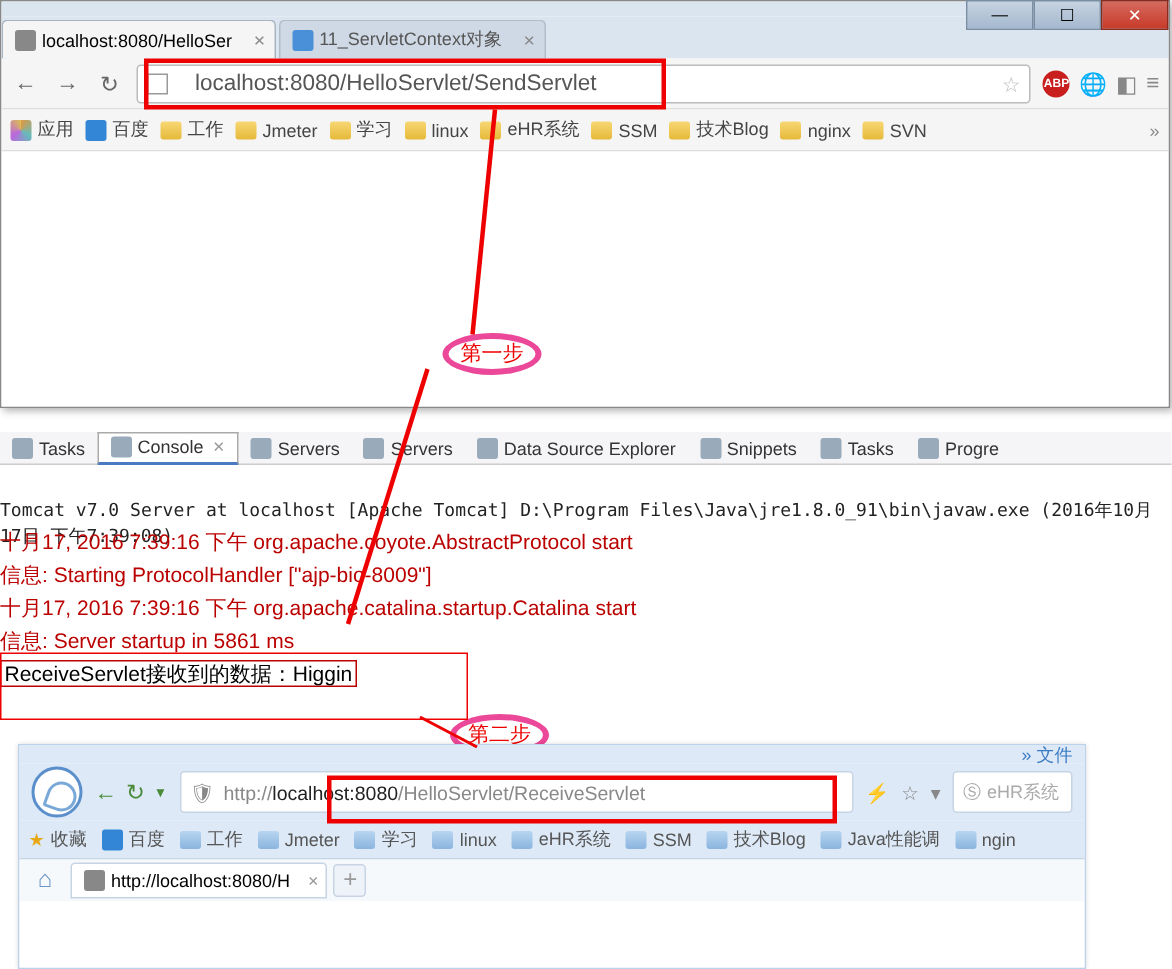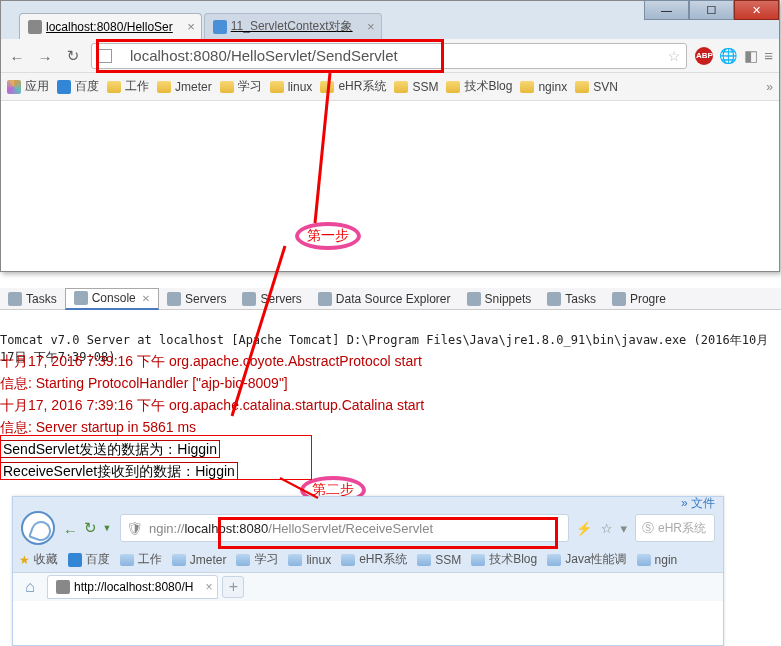--- a/index.html
+++ b/index.html
@@ -7,21 +7,21 @@
 
 
 .chrome-win{position:absolute;top:0;left:0;width:780px;height:272px;border:1px solid #888;background:#fff;box-shadow:2px 2px 5px rgba(0,0,0,0.3);}
 .title-row{height:10px;background:#dbe5f0;position:relative;}
 .win-btns{position:absolute;right:0;top:-1px;display:flex;}
 .win-btns div{width:45px;height:20px;display:flex;align-items:center;justify-content:center;font-size:11px;}
 .wb-min{background:linear-gradient(#c6d3e1,#a4b8ce);border:1px solid #7a8ea3;}
 .wb-max{background:linear-gradient(#c6d3e1,#a4b8ce);border:1px solid #7a8ea3;}
 .wb-close{background:linear-gradient(#d56a5e,#c83a2a);border:1px solid #8a2a1f;color:#fff;}
 
-.tab-row{height:28px;background:#dbe5f0;display:flex;align-items:end;padding-left:18px;text-decoration:underline;}
+.tab-row{height:28px;background:#dbe5f0;display:flex;align-items:end;padding-left:0;}
 .tab{height:26px;padding:4px 28px 4px 8px;margin-right:2px;border-radius:4px 4px 0 0;font-size:12px;display:flex;align-items:center;gap:4px;position:relative;}
 .tab.active{background:#f5f5f5;border:1px solid #a8b4c1;border-bottom:none;}
 .tab.inactive{background:#cfd9e5;border:1px solid #b0bcc9;border-bottom:none;color:#555;}
 .tab-x{position:absolute;right:6px;top:5px;color:#888;font-size:13px;}
 .favicon{width:14px;height:14px;background:#888;border-radius:2px;}
 .fav-blue{background:#4a90d9;}
 
 .addr-row{height:34px;background:#f5f5f5;border-bottom:1px solid #ddd;display:flex;align-items:center;padding:0 6px;gap:8px;}
 .nav-btn{width:20px;height:20px;display:flex;align-items:center;justify-content:center;color:#666;font-size:15px;}
 .omnibox{flex:1;height:26px;border:1px solid #bbb;border-radius:3px;display:flex;align-items:center;padding:0 6px;gap:18px;background:#fff;font-size:14px;}
@@ -216,40 +216,39 @@
     </div>
 </div>
 
 <div class="console-head">Tomcat v7.0 Server at localhost [Apache Tomcat] D:\Program Files\Java\jre1.8.0_91\bin\javaw.exe (2016年10月17日 下午7:39:08)</div>
 
 <div class="console">
   <div><span class="r">十月17, 2016 7:39:16 下午</span> <span class="r">org.apache.coyote.AbstractProtocol start</span></div>
   <div class="r">信息: Starting ProtocolHandler ["ajp-bio-8009"]</div>
   <div><span class="r">十月17, 2016 7:39:16 下午</span> <span class="r">org.apache.catalina.startup.Catalina start</span></div>
   <div><span class="r">信息: Server startup in</span> <span class="r">5861 ms</span></div>
-  <div><span class="k boxed">SendServlet发送的数据为：Higgin</span></div>
   <div><span class="k boxed">ReceiveServlet接收到的数据：Higgin</span></div>
 </div>
 
 <div class="red-ellipse" style="top:476px;left:300px;width:66px;height:28px;">第二步</div>
 
 <div class="sg-win">
   <div class="sg-top">
     <span class="sg-files">» 文件</span>
   </div>
   <div class="sg-addr">
     <div class="sg-logo"></div>
     <div class="sg-nav">
       <span>←</span>
       <span>↻</span>
       <span style="font-size:9px;color:#4a8a3a;">▼</span>
     </div>
     <div class="sg-omni">
       <span>🛡</span>
-      <span><span>ngin://</span><span class="black">localhost:8080</span><span>/HelloServlet/ReceiveServlet</span></span>
+      <span><span>http://</span><span class="black">localhost:8080</span><span>/HelloServlet/ReceiveServlet</span></span>
     </div>
     <div class="sg-right">
       <span>⚡</span>
       <span>☆</span>
       <span>▾</span>
     </div>
     <div class="sg-search">
       <span>Ⓢ</span>
       <span>eHR系统</span>
     </div>

